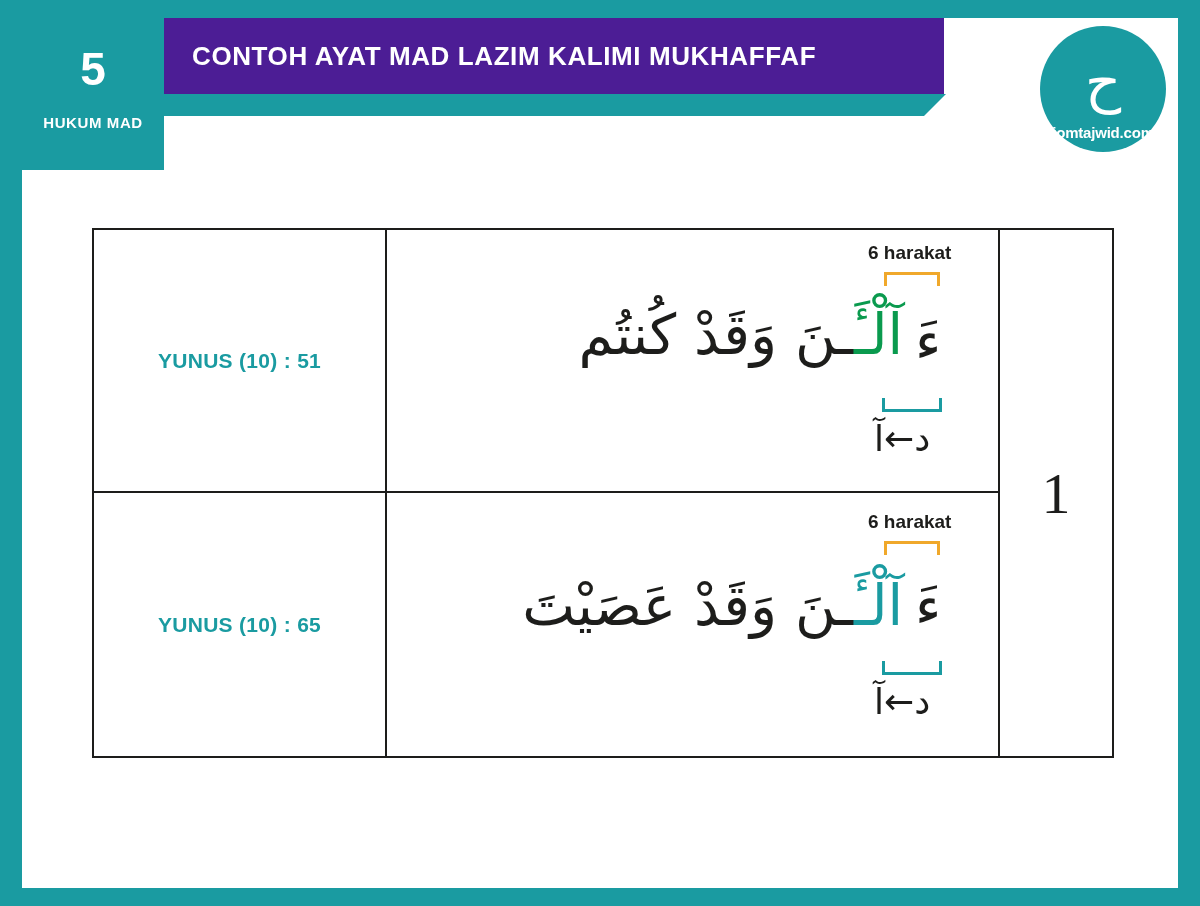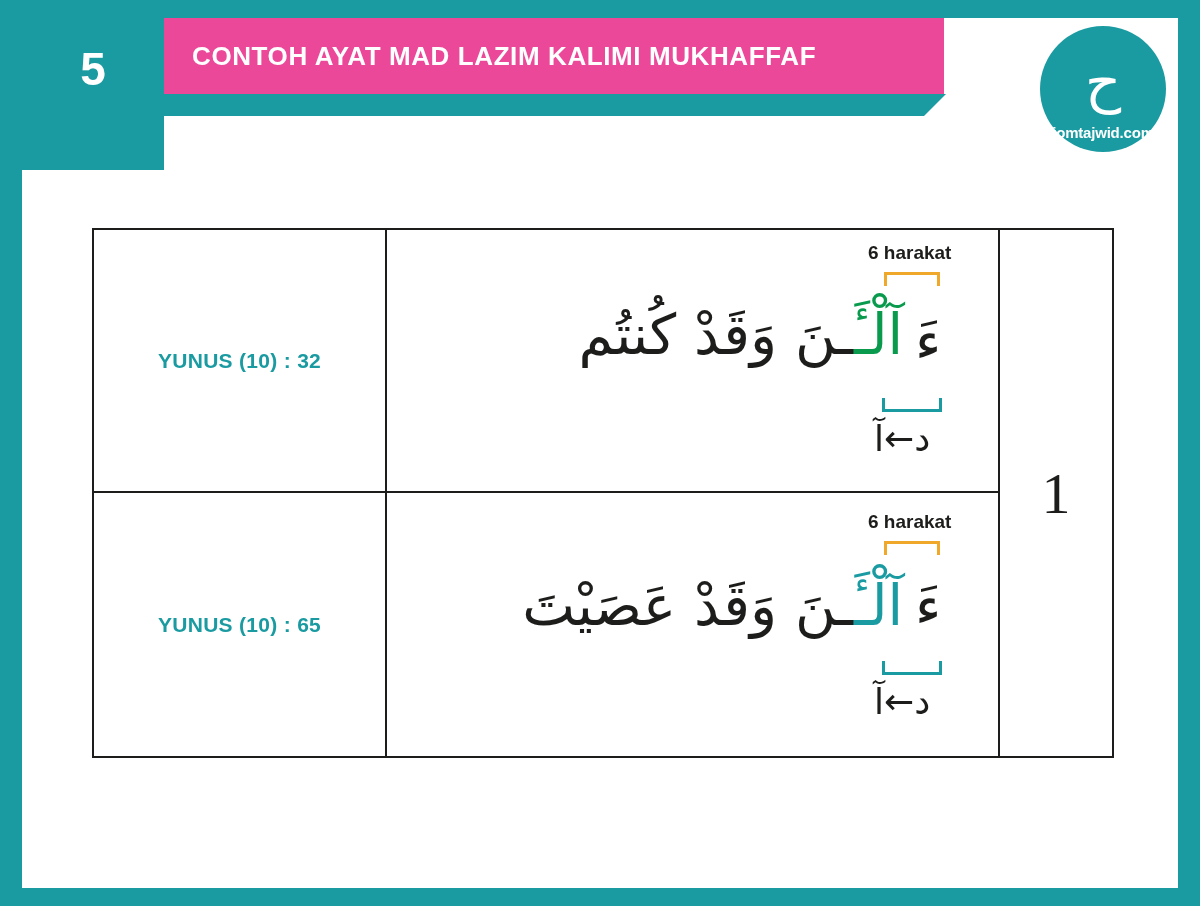--- a/index.html
+++ b/index.html
@@ -48,21 +48,21 @@
     font-size: 15px;
     font-weight: bold;
     letter-spacing: 0.6px;
     padding-top: 22px;
   }
   
   #title-bar {
     position: absolute;
     left: 142px; top: 0px;
     width: 780px; height: 76px;
-    background: #ec4899;
+    background: #4c1d95;
     color: #ffffff;
     display: flex;
     align-items: center;
   }
   #title-bar .title-text {
     font-size: 26px;
     font-weight: bold;
     letter-spacing: 0.6px;
     padding-left: 28px;
     white-space: nowrap;
@@ -204,39 +204,40 @@
 </head>
 <body>
 
 <div id="page">
   <div id="canvas">
 
     <div id="header-band">
 
       <div id="num-block">
         <div class="big-num">5</div>
+        <div class="sub">HUKUM MAD</div>
       </div>
 
       <div id="title-bar">
         <div class="title-text">CONTOH AYAT MAD LAZIM KALIMI MUKHAFFAF</div>
       </div>
       <div id="title-notch"></div>
 
       <div id="logo">
         <div class="logo-glyph">ح</div>
         <div class="logo-url">jomtajwid.com</div>
       </div>
 
     </div>
 
     <div id="table">
 
       <div class="col-left">
         <div class="cell">
-          <span class="ref-label">YUNUS (10) : 32</span>
+          <span class="ref-label">YUNUS (10) : 51</span>
         </div>
         <div class="cell">
           <span class="ref-label">YUNUS (10) : 65</span>
         </div>
       </div>
 
       <div class="col-mid">
 
         <div class="cell">
           <div class="ayah-wrap">

